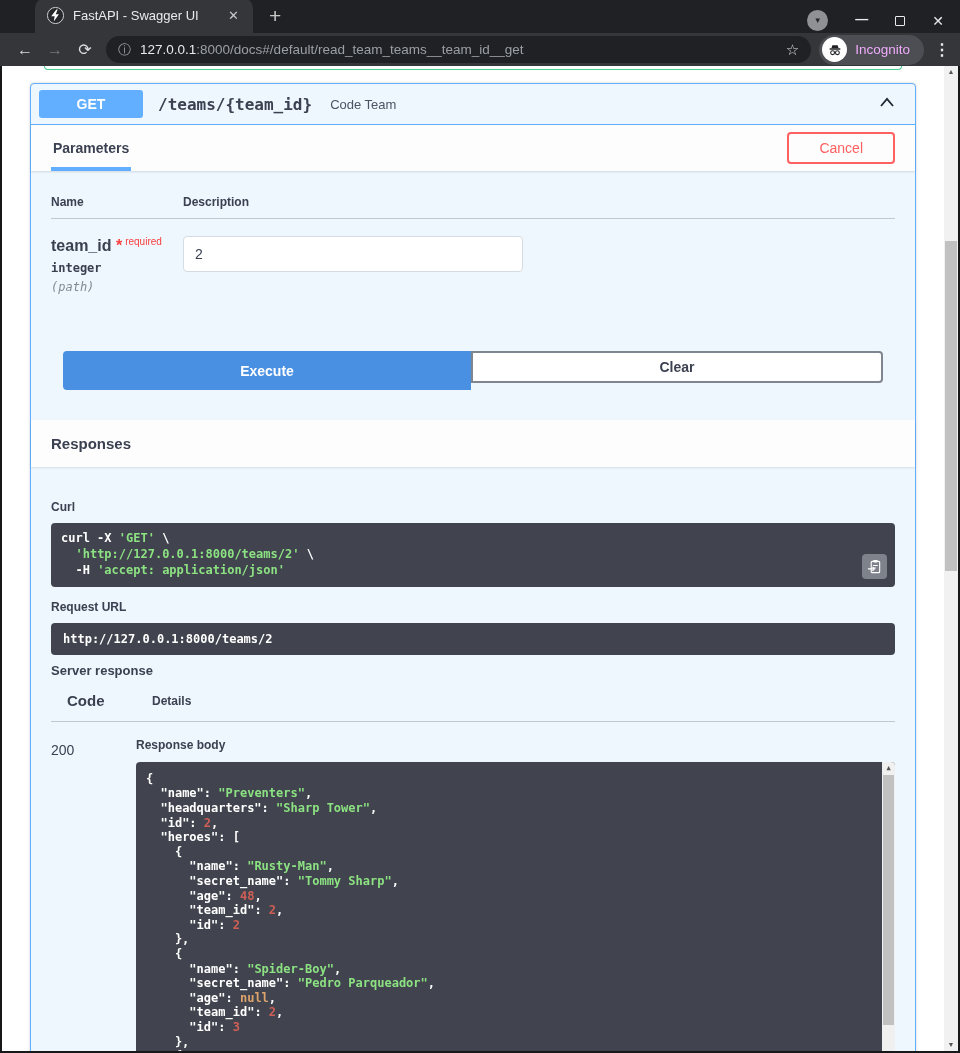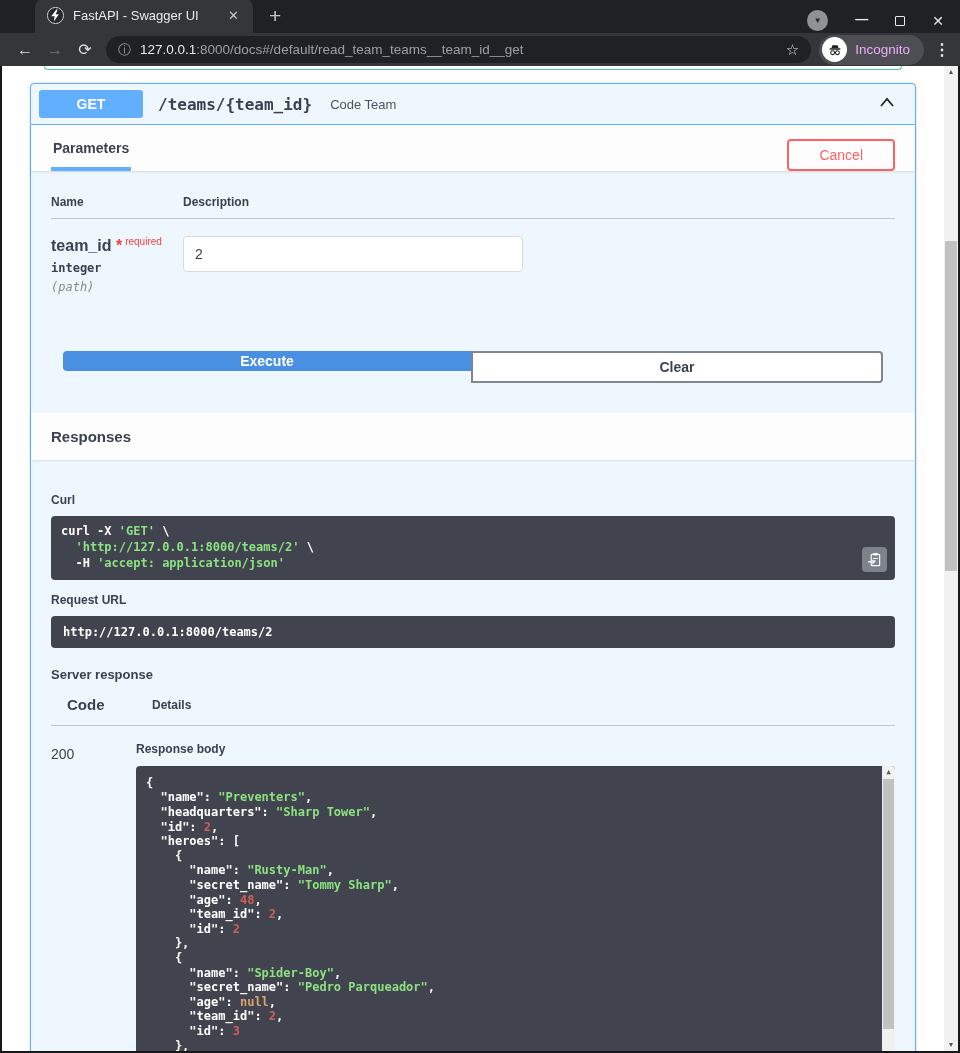--- a/index.html
+++ b/index.html
@@ -51,61 +51,61 @@
              box-shadow: 0 0 3px rgba(0,0,0,.18); }
 
   .summary { display: flex; align-items: center; padding: 6px 14px 6px 8px; border-bottom: 1px solid #61affe; }
   .get-badge { background: #61affe; color: #fff; font-weight: bold; font-size: 14px; border-radius: 3px;
                width: 104px; height: 28px; line-height: 28px; text-align: center; flex: none; }
   .op-path { font-family: "DejaVu Sans Mono", monospace; font-weight: bold; font-size: 16px; color: #3b4151; margin-left: 15px; }
   .op-desc { font-size: 13px; color: #4a5462; margin-left: 18px; flex: 1; }
   .chevron-btn { padding: 2px 4px; }
 
   .sec-header { background: #fdfdfd; height: 46px; padding: 0 20px; display: flex;
-                justify-content: space-between; align-items: flex-end; box-shadow: 0 1px 2px rgba(0,0,0,.12); }
+                justify-content: space-between; align-items: center; box-shadow: 0 1px 2px rgba(0,0,0,.12); }
   .tab-params { font-weight: bold; font-size: 14px; color: #3b4151; align-self: stretch; display: flex;
                 align-items: center; border-bottom: 4px solid #61affe; padding: 4px 2px 0; }
   .cancel-btn { border: 2px solid #ff6060; color: #ff6060; font-weight: normal; font-size: 14px;
                 background: transparent; border-radius: 4px; padding: 6px 30px; }
 
   .params-body { padding: 24px 20px 57px; }
   .t-headers { display: flex; border-bottom: 1px solid rgba(59,65,81,.25); padding-bottom: 9px;
                font-weight: bold; font-size: 12px; color: #3b4151; }
   .col-name { width: 132px; flex: none; }
   .param-row { display: flex; padding-top: 17px; }
   .p-name { font-weight: bold; font-size: 16px; color: #3b4151; }
   .req-star { color: #f93e3e; }
   .req-label { color: #f93e3e; font-size: 10px; vertical-align: super; margin-left: 3px; font-weight: normal; }
   .p-type { font-family: "DejaVu Sans Mono", monospace; font-weight: bold; font-size: 12px; color: #3b4151; margin-top: 6px; }
   .p-in { font-family: "DejaVu Sans Mono", monospace; font-style: italic; font-size: 12px; color: #848a93; margin-top: 5px; }
   .p-input { width: 340px; height: 36px; border: 1px solid #d6dbe1; border-radius: 4px; padding: 0 11px;
              font-size: 14px; color: #3b4151; background: #fff; font-family: "Liberation Sans", sans-serif; }
 
   .exec-row { display: flex; padding: 0 32px; margin-bottom: 30px; }
   .btn-exec { flex: 1; background: #4990e2; color: #fff; font-weight: bold; font-size: 14px; border: none;
-              height: 20px; border-radius: 4px 0 0 4px; }
+              height: 39px; border-radius: 4px 0 0 4px; }
   .btn-clear { flex: 1; background: #fff; color: #3b4151; font-weight: bold; font-size: 14px;
                border: 2px solid #808691; height: 32px; border-radius: 0 4px 4px 0; }
 
   .resp-header { background: #fdfdfd; padding: 15px 20px; font-weight: bold; font-size: 15px; color: #3b4151;
                  box-shadow: 0 1px 2px rgba(0,0,0,.1); }
   .resp-inner { padding: 30px 20px 20px; }
   .lbl { font-weight: bold; font-size: 12px; color: #3b4151; }
   .lbl-13 { font-weight: bold; font-size: 13px; color: #3b4151; }
 
   pre.codeblock { background: #41444e; border-radius: 4px; color: #fff;
                   font-family: "DejaVu Sans Mono", monospace; font-weight: bold; font-size: 12px;
                   white-space: pre; overflow: hidden; }
   .curl-pre { margin-top: 8px; padding: 8px 10px; line-height: 1.32; position: relative; }
   .tok-str { color: #8ce282; }
   .copy-btn { position: absolute; right: 8px; bottom: 8px; width: 25px; height: 25px; background: #7d828b;
               border: none; border-radius: 4px; display: flex; align-items: center; justify-content: center; }
   .requrl-lbl { display: block; margin-top: 13px; }
   .url-pre { margin-top: 9px; padding: 9px 12px; }
-  .srvresp-lbl { display: block; margin-top: 19px; }
+  .srvresp-lbl { display: block; margin-top: 8px; }
 
   .code-table { margin-top: 14px; }
   .ct-head { display: flex; border-bottom: 1px solid rgba(59,65,81,.25); padding-bottom: 12px; align-items: flex-start; }
   .ct-code-h { width: 85px; flex: none; font-weight: bold; font-size: 15px; color: #3b4151; margin-left: 16px; }
   .ct-details-h { font-weight: bold; font-size: 12px; color: #3b4151; padding-top: 2px; }
   .ct-row { display: flex; padding-top: 13px; }
   .code-val { width: 85px; flex: none; font-size: 14px; color: #3b4151; padding-top: 7px; }
   .ct-right { flex: 1; min-width: 0; }
   .resp-pre { margin-top: 9px; padding: 10px 24px 10px 10px; line-height: 14.6px; position: relative;
               height: 430px; background: #3a3d43; }

